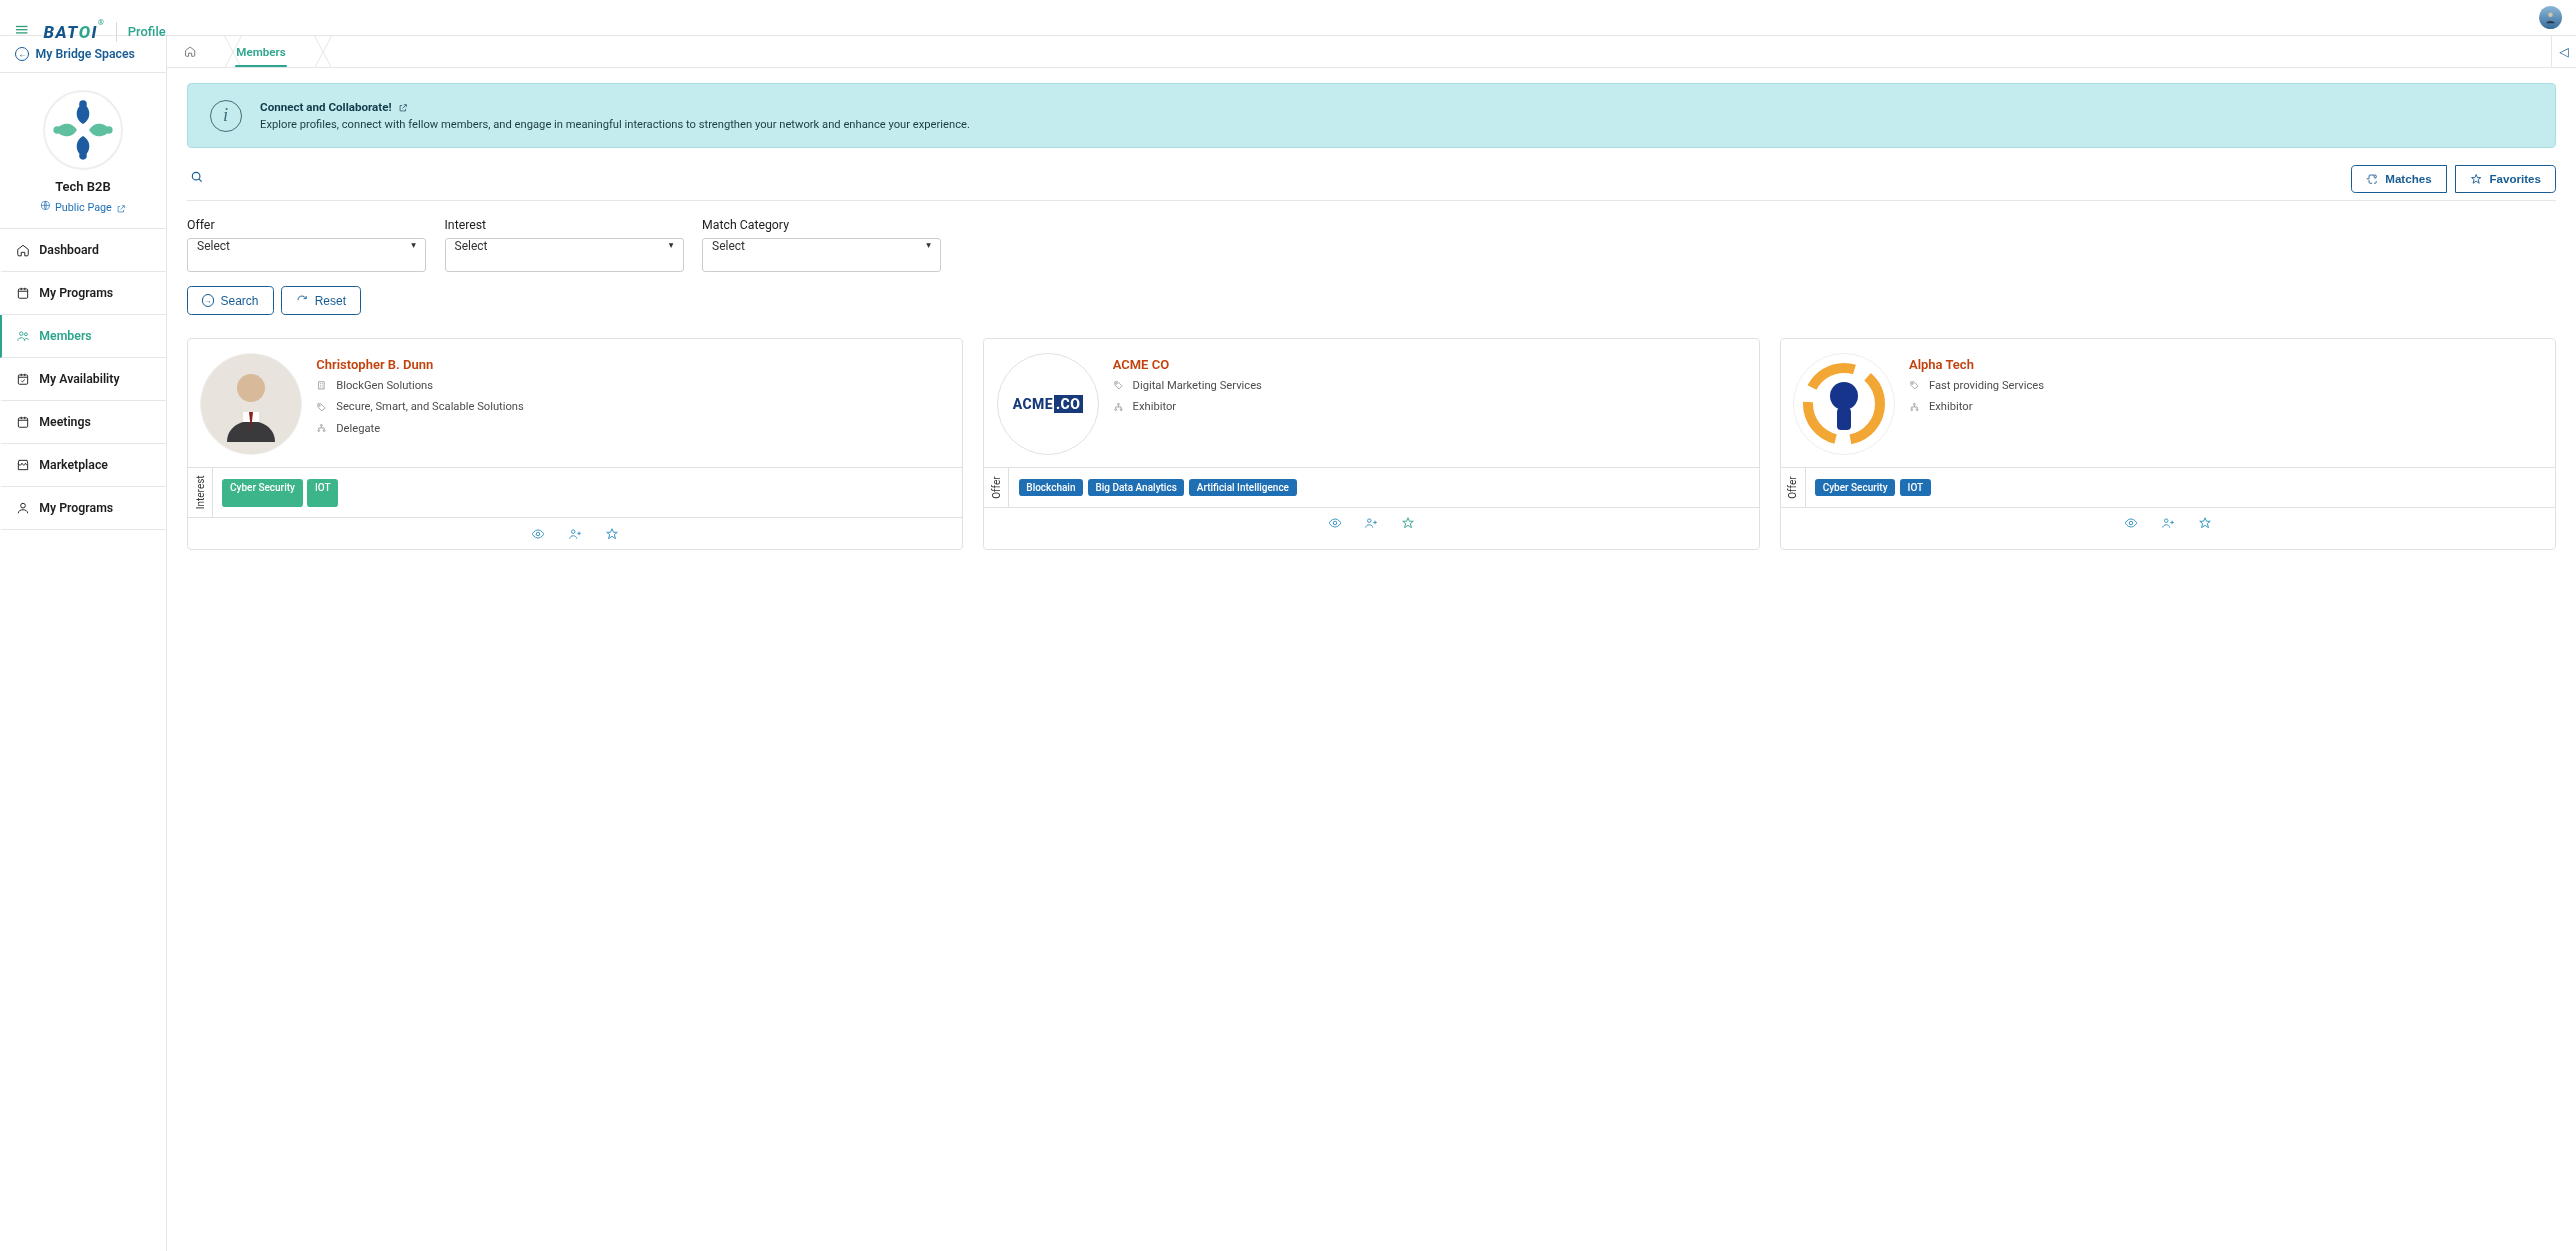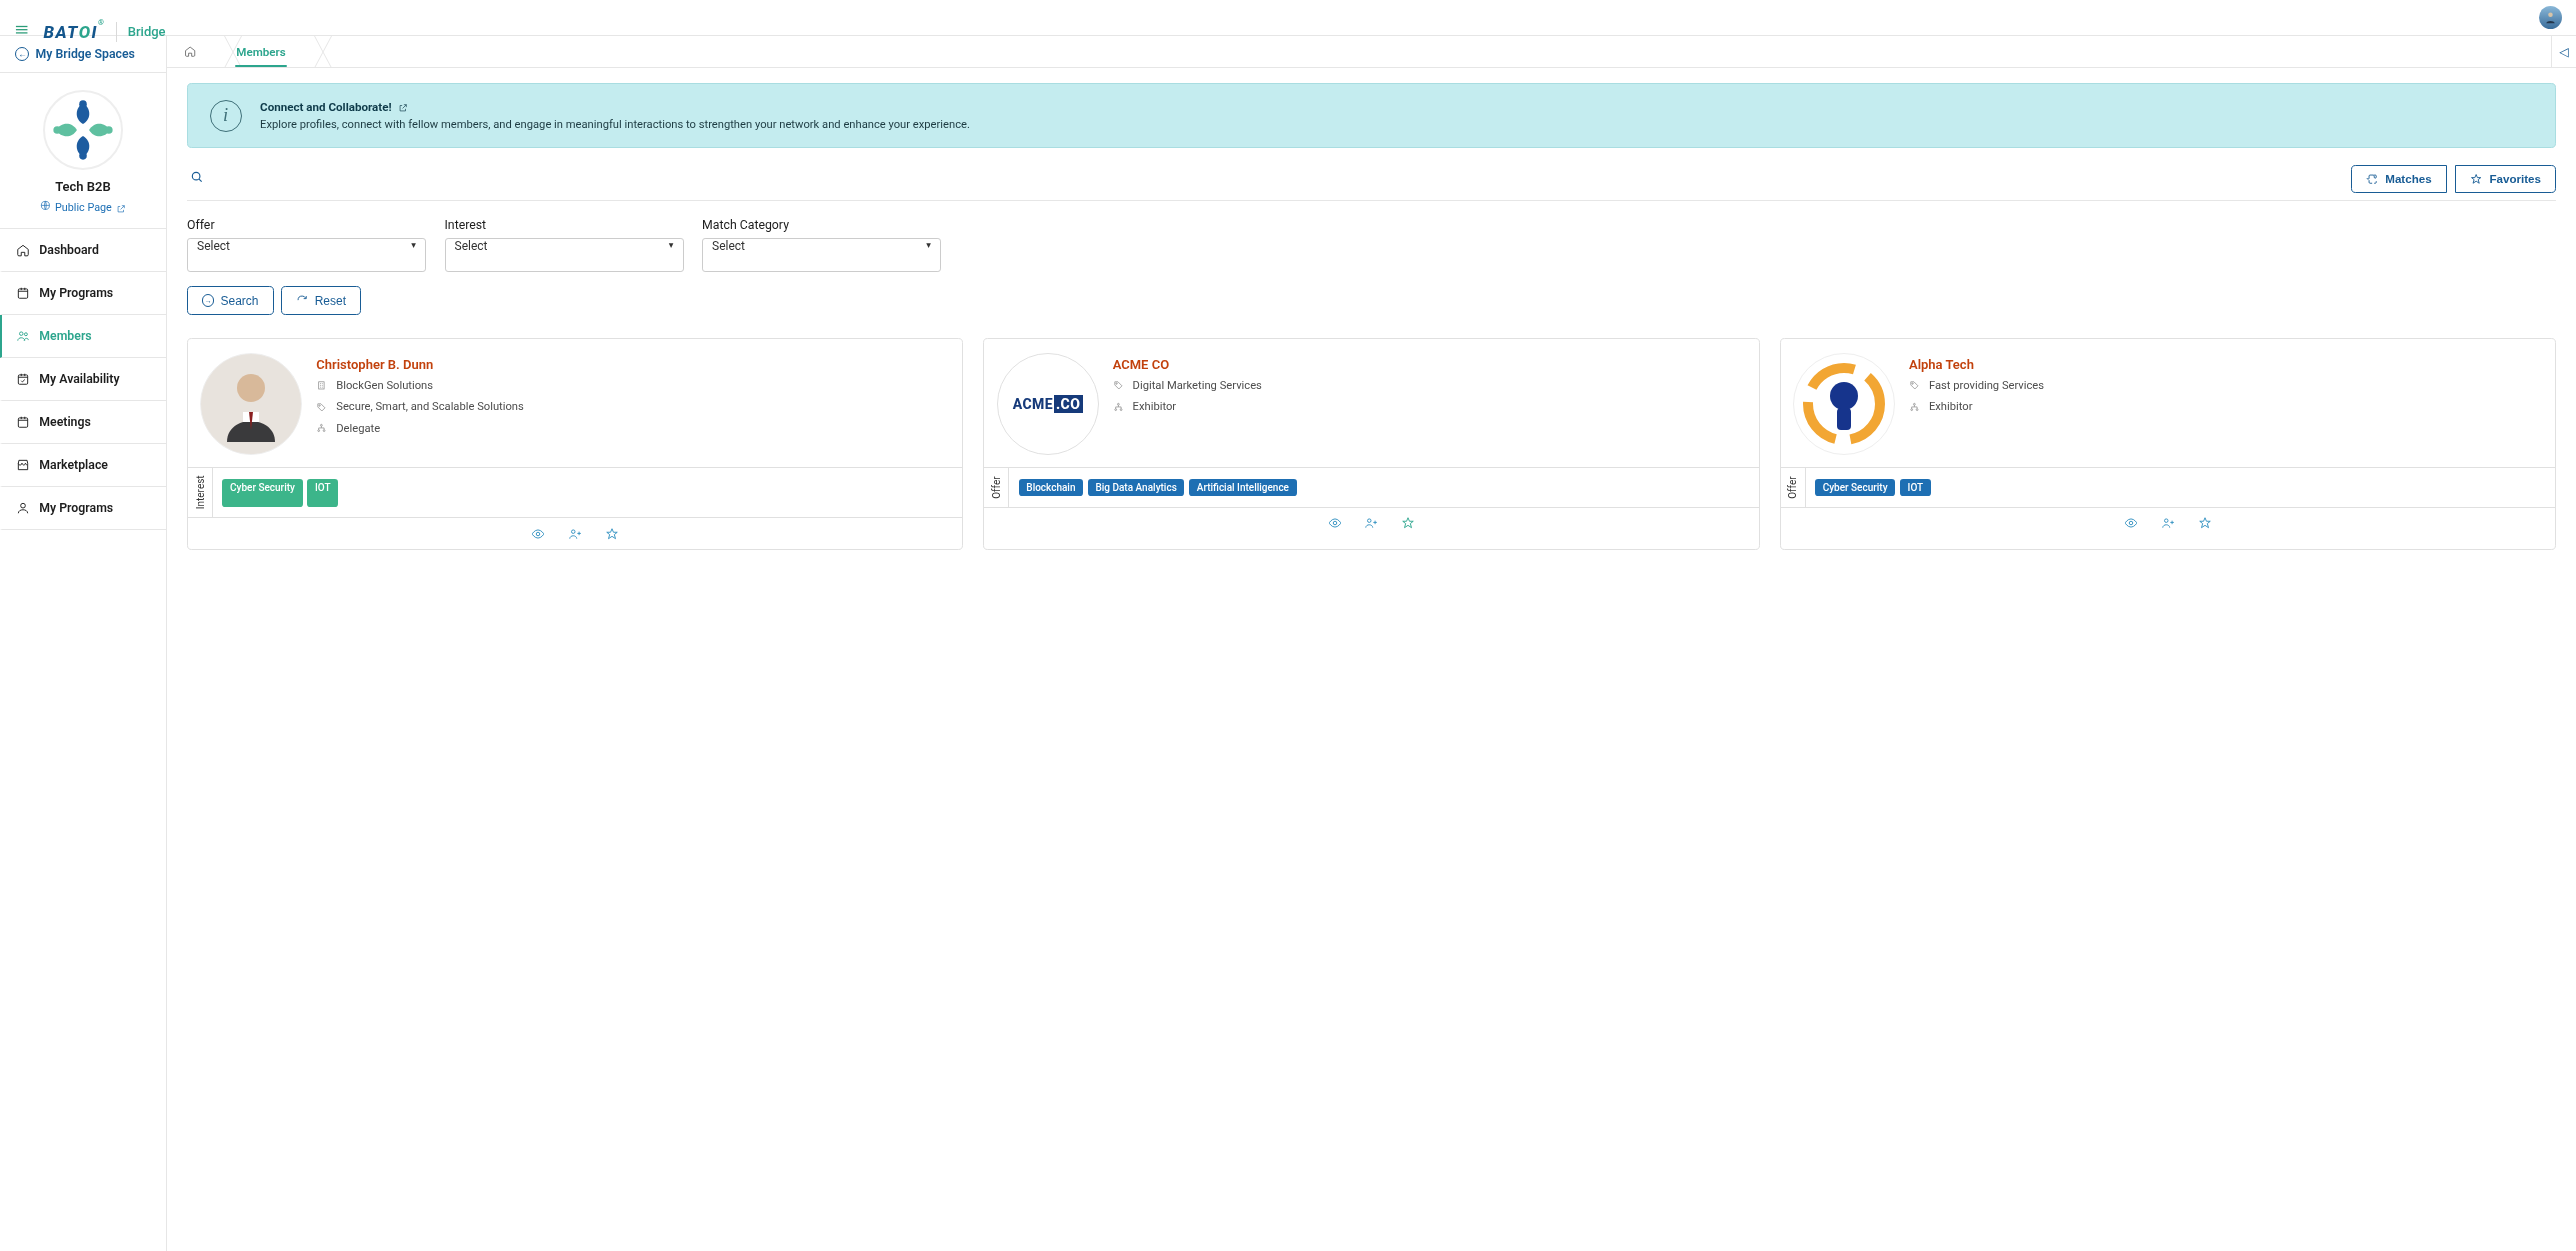--- a/index.html
+++ b/index.html
@@ -102,21 +102,21 @@
     <div class="hamburger">
       <svg width="15.4" height="15.4" viewBox="0 0 24 24" fill="none" stroke="currentColor" stroke-width="2">
           <line x1="3" y1="7" x2="21" y2="7"></line>
           <line x1="3" y1="12" x2="21" y2="12"></line>
           <line x1="3" y1="17" x2="21" y2="17"></line>
         </svg>
     </div>
     <div class="logo-group">
       <span class="logo-main">BAT<span class="teal">O</span>I<sup>®</sup></span>
       <span class="logo-divider"></span>
-      <span class="app-name">Bridge</span>
+      <span class="app-name">Profile</span>
     </div>
   </div>
   <div class="avatar">
     <svg width="17" height="17" viewBox="0 0 24 24">
         <circle cx="12" cy="8" r="3.2" fill="#d7c4a8"></circle>
         <path d="M6 20c1-4 11-4 12 0" fill="#24354a"></path>
       </svg>
   </div>
 </div>
 

